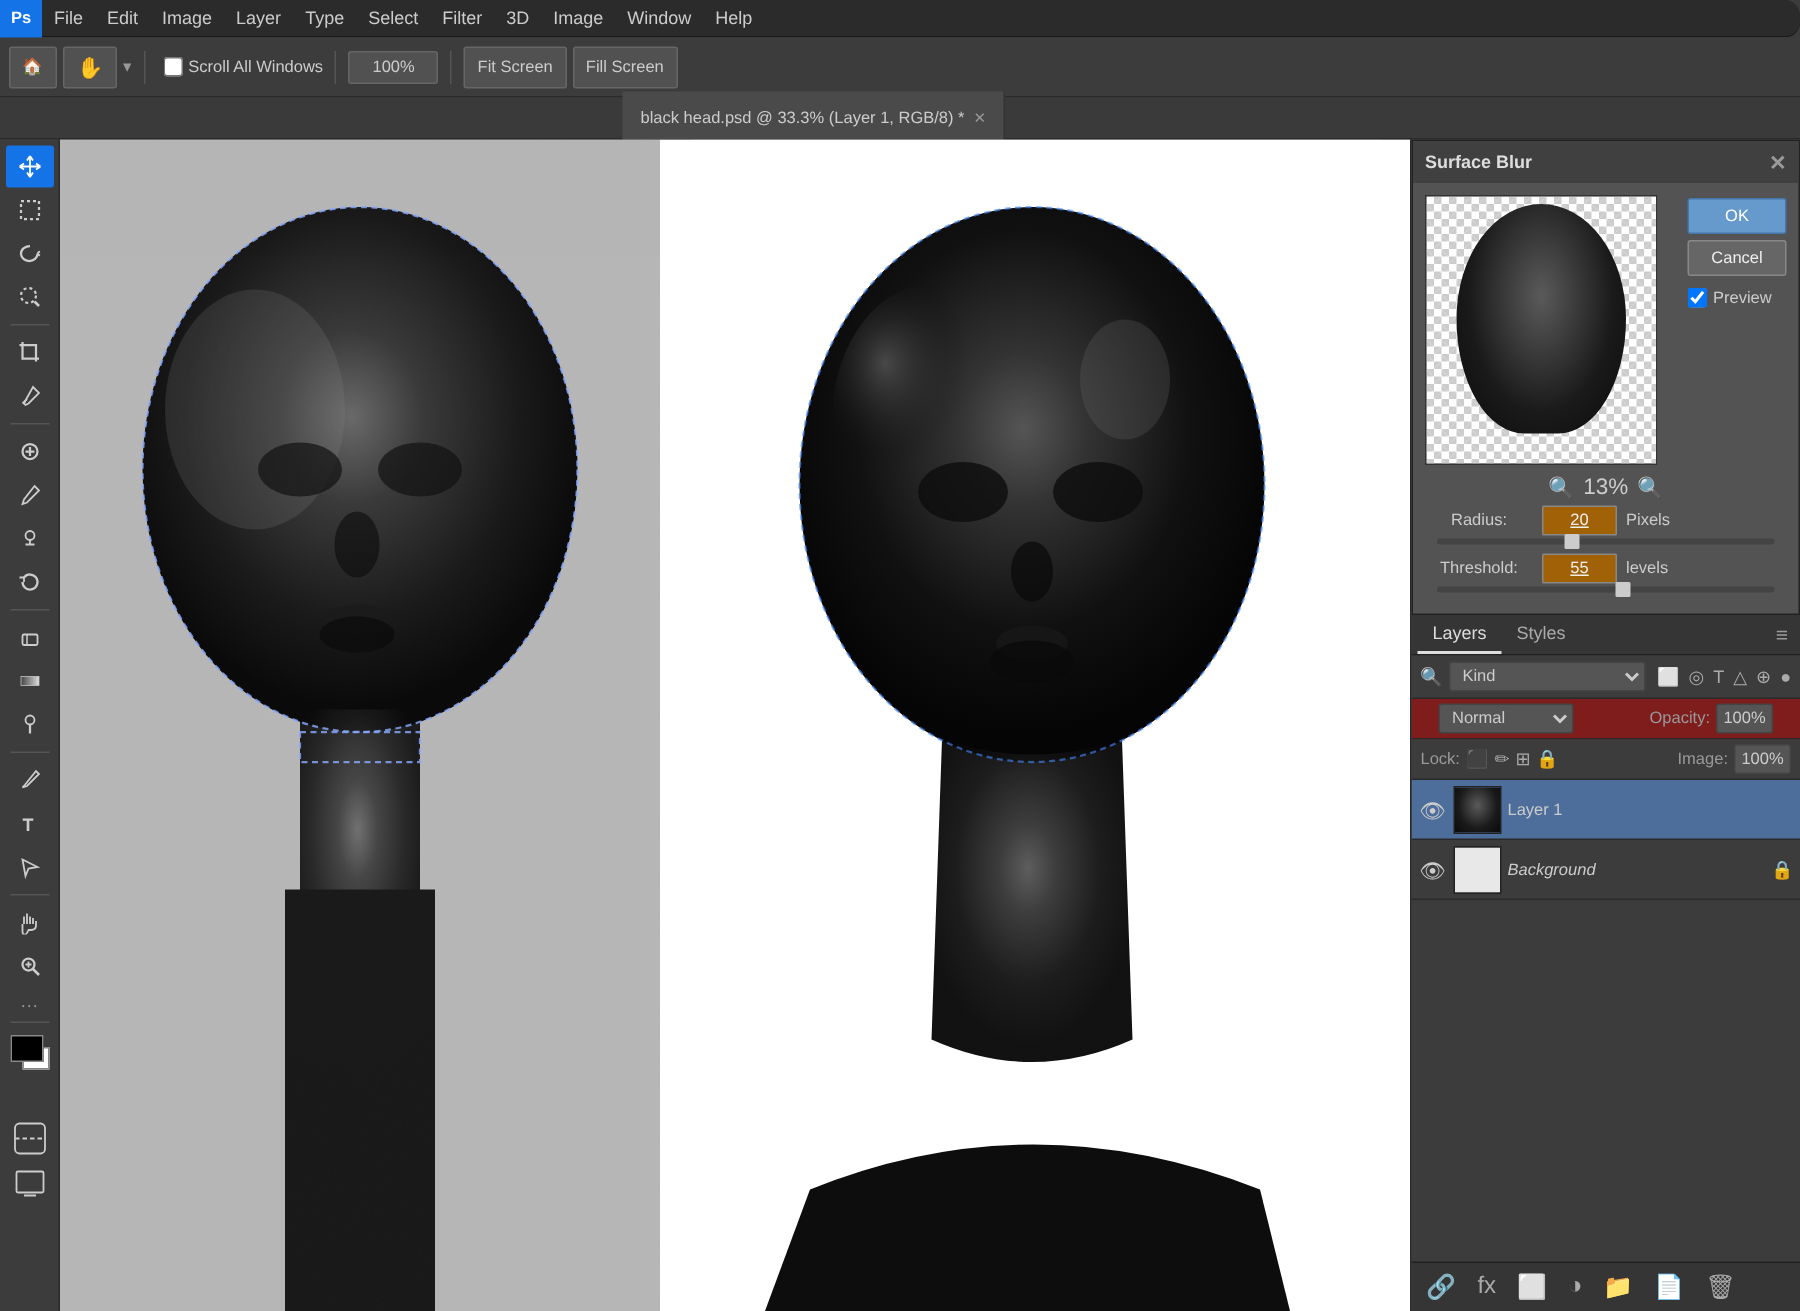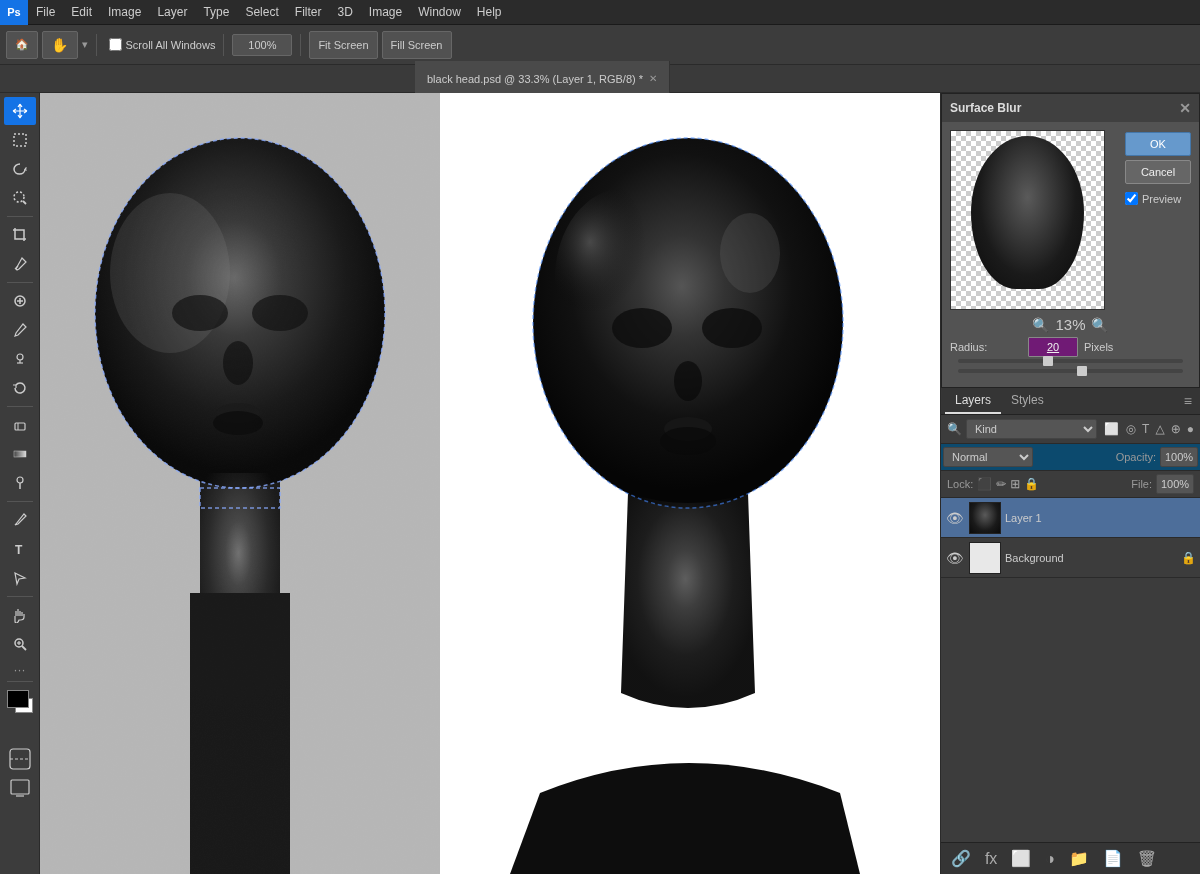--- a/index.html
+++ b/index.html
@@ -2,20 +2,21 @@
 <html><head>
   <meta charset="utf-8">
   <style>
     * { margin: 0; padding: 0; box-sizing: border-box; }
     body { width: 1200px; height: 874px; overflow: hidden; background: #3c3c3c; font-family: 'Arial', sans-serif; font-size: 11px; color: #ccc; }
 
     
     #menubar {
       width: 100%; height: 25px; background: #2b2b2b; display: flex; align-items: center;
       border-bottom: 1px solid #1a1a1a;
+      border-radius: 10px;
     }
     #ps-logo {
       width: 28px; height: 25px; background: #1473e6; display: flex; align-items: center; justify-content: center;
       color: #fff; font-size: 11px; font-weight: bold; flex-shrink: 0;
     }
     .menu-item {
       padding: 0 8px; height: 25px; display: flex; align-items: center; color: #ccc;
       font-size: 12px; cursor: default; user-select: none;
     }
 
@@ -125,23 +126,23 @@
 
     #sb-zoom-row {
       display: flex; align-items: center; justify-content: center; gap: 6px; margin: 6px 0 4px;
     }
     .sb-zoom-icon { font-size: 14px; color: #ccc; cursor: pointer; }
     .sb-zoom-val { font-size: 15px; color: #ccc; }
 
     .sb-param-row {
       display: flex; align-items: center; gap: 6px; margin: 4px 0 2px;
     }
-    .sb-param-label { width: 72px; text-align: left; color: #ccc; font-size: 11px; }
+    .sb-param-label { width: 72px; text-align: center; color: #ccc; font-size: 11px; }
     .sb-param-input {
-      width: 50px; height: 20px; background: #701a75; border: 1px solid #888; color: #eee;
+      width: 50px; height: 20px; background: #a16207; border: 1px solid #888; color: #eee;
       font-size: 11px; text-align: center; border-radius: 1px; text-decoration: underline;
     }
     .sb-param-unit { color: #ccc; font-size: 11px; }
 
     .sb-slider-row { margin: 2px 8px 6px; }
     .sb-slider {
       width: 100%; height: 4px; background: #444; border-radius: 2px; position: relative; cursor: pointer;
     }
     .sb-slider-thumb {
       width: 10px; height: 10px; background: #ccc; border-radius: 1px;
@@ -177,21 +178,21 @@
     #layers-kind-select {
       flex: 1; height: 20px; background: #555; border: 1px solid #444; color: #ccc; font-size: 11px;
       border-radius: 2px; padding: 0 4px;
     }
     .layers-icon-row {
       display: flex; align-items: center; gap: 6px; margin-left: 4px;
     }
     .layers-icon-small { font-size: 12px; color: #aaa; cursor: pointer; }
 
     #layers-blend-row {
-      display: flex; align-items: center; gap: 4px; padding: 3px 2px; background: #0c4a6e;
+      display: flex; align-items: center; gap: 4px; padding: 3px 18px; background: #7f1d1d;
       border-bottom: 1px solid #2a2a2a;
     }
     #layers-blend-select {
       width: 90px; height: 20px; background: #555; border: 1px solid #444; color: #ccc; font-size: 11px;
       border-radius: 2px; padding: 0 4px;
     }
     .layers-opacity-label { font-size: 11px; color: #999; margin-left: auto; }
     #layers-opacity-val {
       width: 38px; height: 20px; background: #555; border: 1px solid #444; color: #ccc; font-size: 11px;
       border-radius: 2px; text-align: center;
@@ -223,21 +224,21 @@
       position: relative;
     }
     .layer-thumb-img {
       width: 100%; height: 100%;
       background: radial-gradient(ellipse at 50% 40%, #5a5a5a 0%, #1a1a1a 60%, #0a0a0a 100%);
     }
     .layer-thumb-white {
       width: 100%; height: 100%; background: #e8e8e8;
     }
     .layer-name { flex: 1; font-size: 11px; color: #ccc; font-style: normal; }
-    .layer-name.italic { }
+    .layer-name.italic { font-style: italic; }
     .layer-lock { font-size: 12px; color: #999; }
 
     #layers-footer {
       display: flex; align-items: center; padding: 4px 6px; background: #353535; border-top: 1px solid #222; gap: 6px;
     }
     .lf-btn { font-size: 16px; color: #aaa; cursor: pointer; padding: 2px 4px; }
     .swatch-container { position: relative; width: 30px; height: 28px; }
   </style>
 </head>
 <body>
@@ -545,20 +546,25 @@
           <span class="sb-param-label">Radius:</span>
           <input class="sb-param-input" type="text" value="20" style="">
           <span class="sb-param-unit">Pixels</span>
         </div>
         <div class="sb-slider-row">
           <div class="sb-slider">
             <div class="sb-slider-thumb" style="left:40%;"></div>
           </div>
         </div>
 
+        <div class="sb-param-row">
+          <span class="sb-param-label">Threshold:</span>
+          <input class="sb-param-input" type="text" value="55" style="">
+          <span class="sb-param-unit">levels</span>
+        </div>
         <div class="sb-slider-row">
           <div class="sb-slider">
             <div class="sb-slider-thumb" style="left:55%;"></div>
           </div>
         </div>
       </div>
     </div>
 
     <div id="layers-panel">
       <div id="layers-tabs">
@@ -589,21 +595,21 @@
         <span class="layers-opacity-label">Opacity:</span>
         <input id="layers-opacity-val" type="text" value="100%" style="">
       </div>
 
       <div id="layers-lock-row">
         <span class="lock-label">Lock:</span>
         <span class="lock-icon">⬛</span>
         <span class="lock-icon">✏</span>
         <span class="lock-icon">⊞</span>
         <span class="lock-icon">🔒</span>
-        <span class="fill-label">File:</span>
+        <span class="fill-label">Image:</span>
         <input id="layers-fill-val" type="text" value="100%" style="">
       </div>
 
       <div id="layers-list">
 
         <div class="layer-row selected">
           <div class="layer-eye">👁</div>
           <div class="layer-thumb">
             <div class="layer-thumb-img"></div>
           </div>

